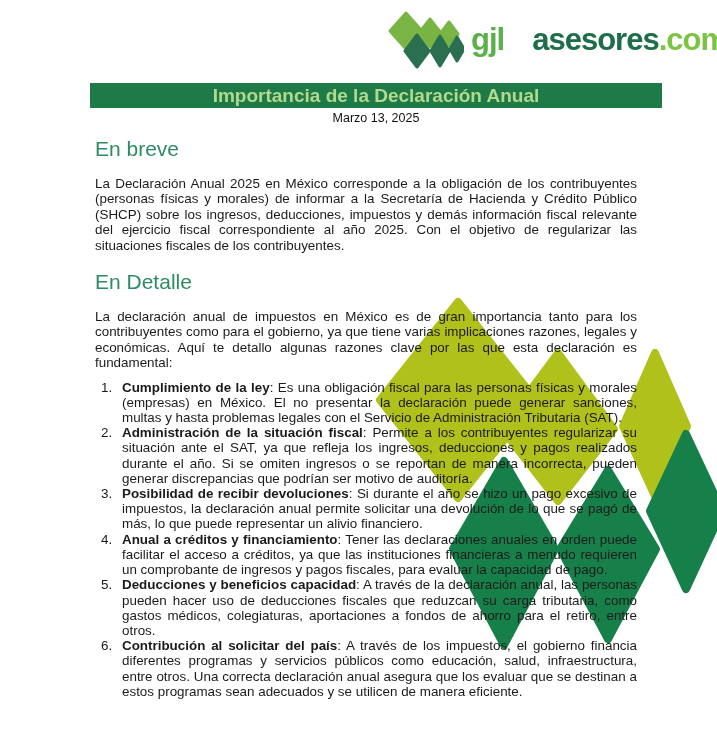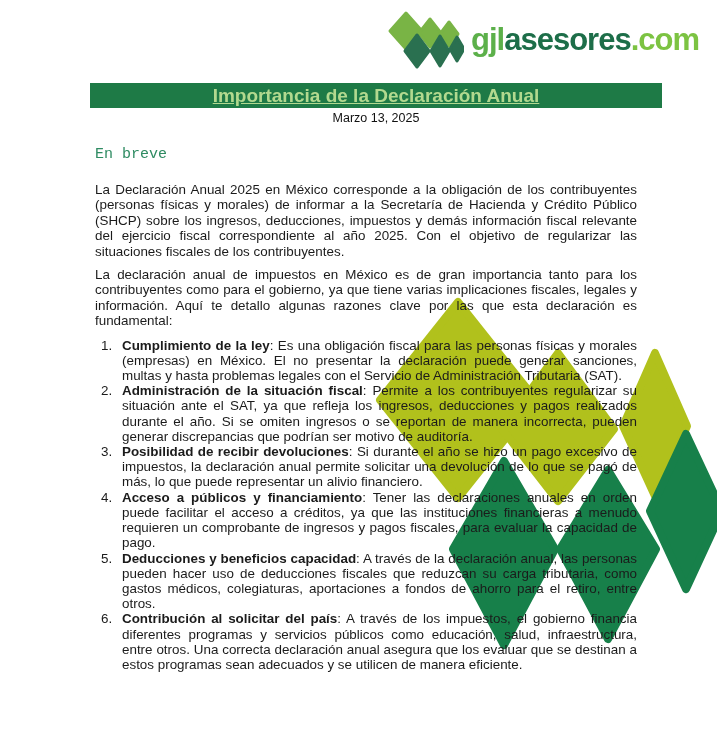--- a/index.html
+++ b/index.html
@@ -21,34 +21,34 @@
 
   .layer{position:relative;z-index:1;}
 
   
   .logo{position:absolute;left:386px;top:10px;height:60px;display:flex;align-items:center;}
   .logo-mark{flex:none;}
   .lg-light{fill:var(--logo-light);stroke:var(--logo-light);stroke-width:3;stroke-linejoin:round;}
   .lg-dark{fill:var(--logo-dark);stroke:var(--logo-dark);stroke-width:3;stroke-linejoin:round;}
   .logo-text{font-size:31px;font-weight:bold;letter-spacing:-1px;margin-left:7px;white-space:nowrap;}
   .brand-gjl{color:var(--brand-gjl);}
-  .brand-asesores{color:var(--brand-asesores);}
+  .brand-asesores{color:var(--brand-asesores);padding-left:28px;}
   .brand-com{color:var(--brand-com);margin-top:12px;}
 
   
   .title-bar{
     position:absolute;left:90px;top:83px;width:572px;height:25px;
     background:var(--bar-bg);color:var(--bar-text);
-    font-size:19px;font-weight:bold;text-align:center;line-height:25px;white-space:nowrap;text-decoration:underline;
+    font-size:19px;font-weight:bold;text-align:center;line-height:25px;white-space:nowrap;
   }
   .date-line{position:absolute;left:90px;top:111px;width:572px;text-align:center;font-size:12.5px;color:#111;}
 
   
   .doc{position:absolute;left:95px;top:136px;width:542px;}
-  .sec-heading{font-size:15px;font-weight:400;color:var(--heading-green);margin:6px 0 15px 0;line-height:25px;font-family:Liberation Mono, monospace;}
+  .sec-heading{font-size:21px;font-weight:400;color:var(--heading-green);margin:0 0 15px 0;line-height:25px;}
   .sec-heading.second{margin-top:16px;}
   .para{font-size:13.4px;line-height:15.4px;text-align:justify;margin:0 0 8px 0;}
   .para b{font-weight:normal;}
   .olist{margin-top:9px;}
   .li{display:flex;font-size:13.4px;line-height:15.2px;margin:0;}
   .li .num{flex:none;width:27px;padding-left:6px;}
   .li .txt{flex:1;text-align:justify;}
   .li .txt b{font-weight:bold;}
 </style>
 </head>
@@ -81,39 +81,40 @@
     <span>Importancia de la Declaración Anual</span>
   </div>
   <div class="date-line">Marzo 13, 2025</div>
 
   <div class="doc">
 
     <h2 class="sec-heading">En breve</h2>
 
     <p class="para"><span>La </span><b>Declaración Anual 2025</b><span> en México corresponde a la obligación de los contribuyentes (personas físicas y morales) de informar a la </span><b>Secretaría de Hacienda y Crédito Público (SHCP)</b><span> sobre los ingresos, deducciones, impuestos y demás información fiscal relevante del ejercicio fiscal correspondiente al año 2025. Con el objetivo de regularizar las situaciones fiscales de los contribuyentes.</span></p>
 
+    <h2 class="sec-heading second">En Detalle</h2>
 
-    <p class="para"><span>La </span><b>declaración anual de impuestos</b><span> en México es de gran importancia tanto para los contribuyentes como para el gobierno, ya que tiene varias implicaciones fiscales, legales y información. Aquí te detallo algunas razones clave por las que esta declaración es fundamental:</span></p>
+    <p class="para"><span>La </span><b>declaración anual de impuestos</b><span> en México es de gran importancia tanto para los contribuyentes como para el gobierno, ya que tiene varias implicaciones razones, legales y económicas. Aquí te detallo algunas razones clave por las que esta declaración es fundamental:</span></p>
 
     <div class="olist">
       <div class="li">
         <span class="num">1.</span>
         <span class="txt"><b>Cumplimiento de la ley</b><span>: Es una obligación fiscal para las personas físicas y morales (empresas) en México. El no presentar la declaración puede generar sanciones, multas y hasta problemas legales con el Servicio de Administración Tributaria (SAT).</span></span>
       </div>
       <div class="li">
         <span class="num">2.</span>
         <span class="txt"><b>Administración de la situación fiscal</b><span>: Permite a los contribuyentes regularizar su situación ante el SAT, ya que refleja los ingresos, deducciones y pagos realizados durante el año. Si se omiten ingresos o se reportan de manera incorrecta, pueden generar discrepancias que podrían ser motivo de auditoría.</span></span>
       </div>
       <div class="li">
         <span class="num">3.</span>
         <span class="txt"><b>Posibilidad de recibir devoluciones</b><span>: Si durante el año se hizo un pago excesivo de impuestos, la declaración anual permite solicitar una devolución de lo que se pagó de más, lo que puede representar un alivio financiero.</span></span>
       </div>
       <div class="li">
         <span class="num">4.</span>
-        <span class="txt"><b>Acceso a públicos y financiamiento</b><span>: Tener las declaraciones anuales en orden puede facilitar el acceso a créditos, ya que las instituciones financieras a menudo requieren un comprobante de ingresos y pagos fiscales, para evaluar la capacidad de pago.</span></span>
+        <span class="txt"><b>Anual a créditos y financiamiento</b><span>: Tener las declaraciones anuales en orden puede facilitar el acceso a créditos, ya que las instituciones financieras a menudo requieren un comprobante de ingresos y pagos fiscales, para evaluar la capacidad de pago.</span></span>
       </div>
       <div class="li">
         <span class="num">5.</span>
         <span class="txt"><b>Deducciones y beneficios capacidad</b><span>: A través de la declaración anual, las personas pueden hacer uso de deducciones fiscales que reduzcan su carga tributaria, como gastos médicos, colegiaturas, aportaciones a fondos de ahorro para el retiro, entre otros.</span></span>
       </div>
       <div class="li">
         <span class="num">6.</span>
         <span class="txt"><b>Contribución al solicitar del país</b><span>: A través de los impuestos, el gobierno financia diferentes programas y servicios públicos como educación, salud, infraestructura, entre otros. Una correcta declaración anual asegura que los evaluar que se destinan a estos programas sean adecuados y se utilicen de manera eficiente.</span></span>
       </div>
     </div>

